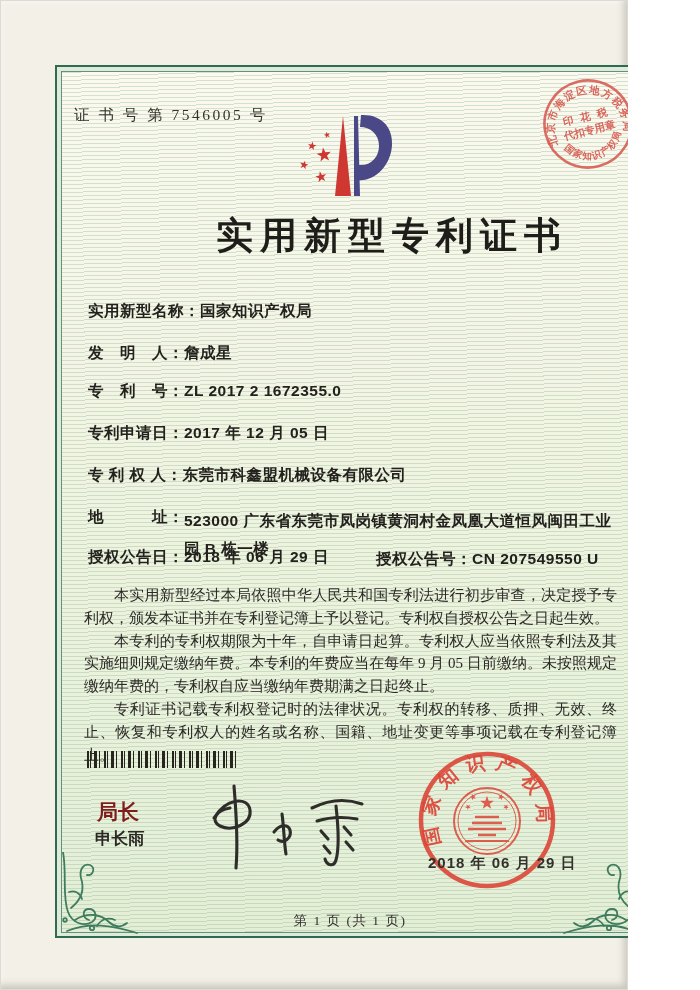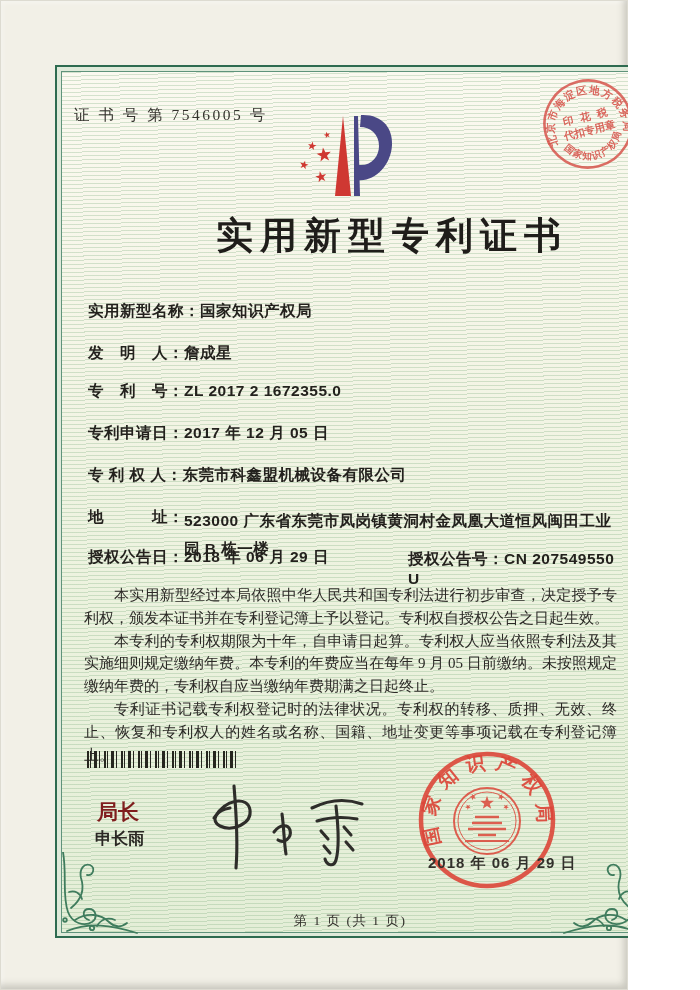--- a/index.html
+++ b/index.html
@@ -21,21 +21,21 @@
       linear-gradient(180deg,#fbf9f0 0%,#f5f5e7 30%,#ecf2de 62%,#e4eed7 100%);
   }
   .cert-no{position:absolute; left:74px; top:105px; font-size:15.5px; letter-spacing:2.5px; color:#35332e; font-weight:500;}
   .title{position:absolute; left:0; top:211px; width:700px; margin:0; text-align:center;
     font-size:37px; font-weight:700; letter-spacing:7px; color:#1f1d1a;padding-left:42px;}
   .logo{position:absolute; left:296px; top:108px;}
   .field{position:absolute; left:88px; font-size:15.5px; font-weight:600;
     font-family:"Liberation Sans", sans-serif; color:#23211d; letter-spacing:.5px;}
   .field .fvalue{font-weight:600;}
   .f-addr .fvalue{display:inline-block; vertical-align:top; width:438px; line-height:28px;}
-  .grant-no{position:absolute; left:408px; top:549px; font-size:15.5px; font-weight:600;
+  .grant-no{position:absolute; left:376px; top:549px; font-size:15.5px; font-weight:600;
     font-family:"Liberation Sans", sans-serif; color:#23211d; letter-spacing:.5px;}
   .paras{position:absolute; left:84px; top:584px; width:533px; font-size:15px;
     line-height:22.8px; text-align:justify; color:#2b2926;}
   .paras p{margin:0; text-indent:2em;}
   .barcode{position:absolute; left:87px; top:751px; width:153px; height:17px;
     background:repeating-linear-gradient(90deg,#26261f 0 2px,transparent 2px 3px,#26261f 3px 4px,
       transparent 4px 7px,#26261f 7px 10px,transparent 10px 12px,#26261f 12px 13px,transparent 13px 17px);}
   .sig-title{position:absolute; left:97px; top:798px; font-size:21px; font-weight:600;
     font-family:"Liberation Sans", sans-serif; color:#7f1d1d;}
   .sig-name{position:absolute; left:95px; top:828px; font-size:16.5px; font-weight:600;

